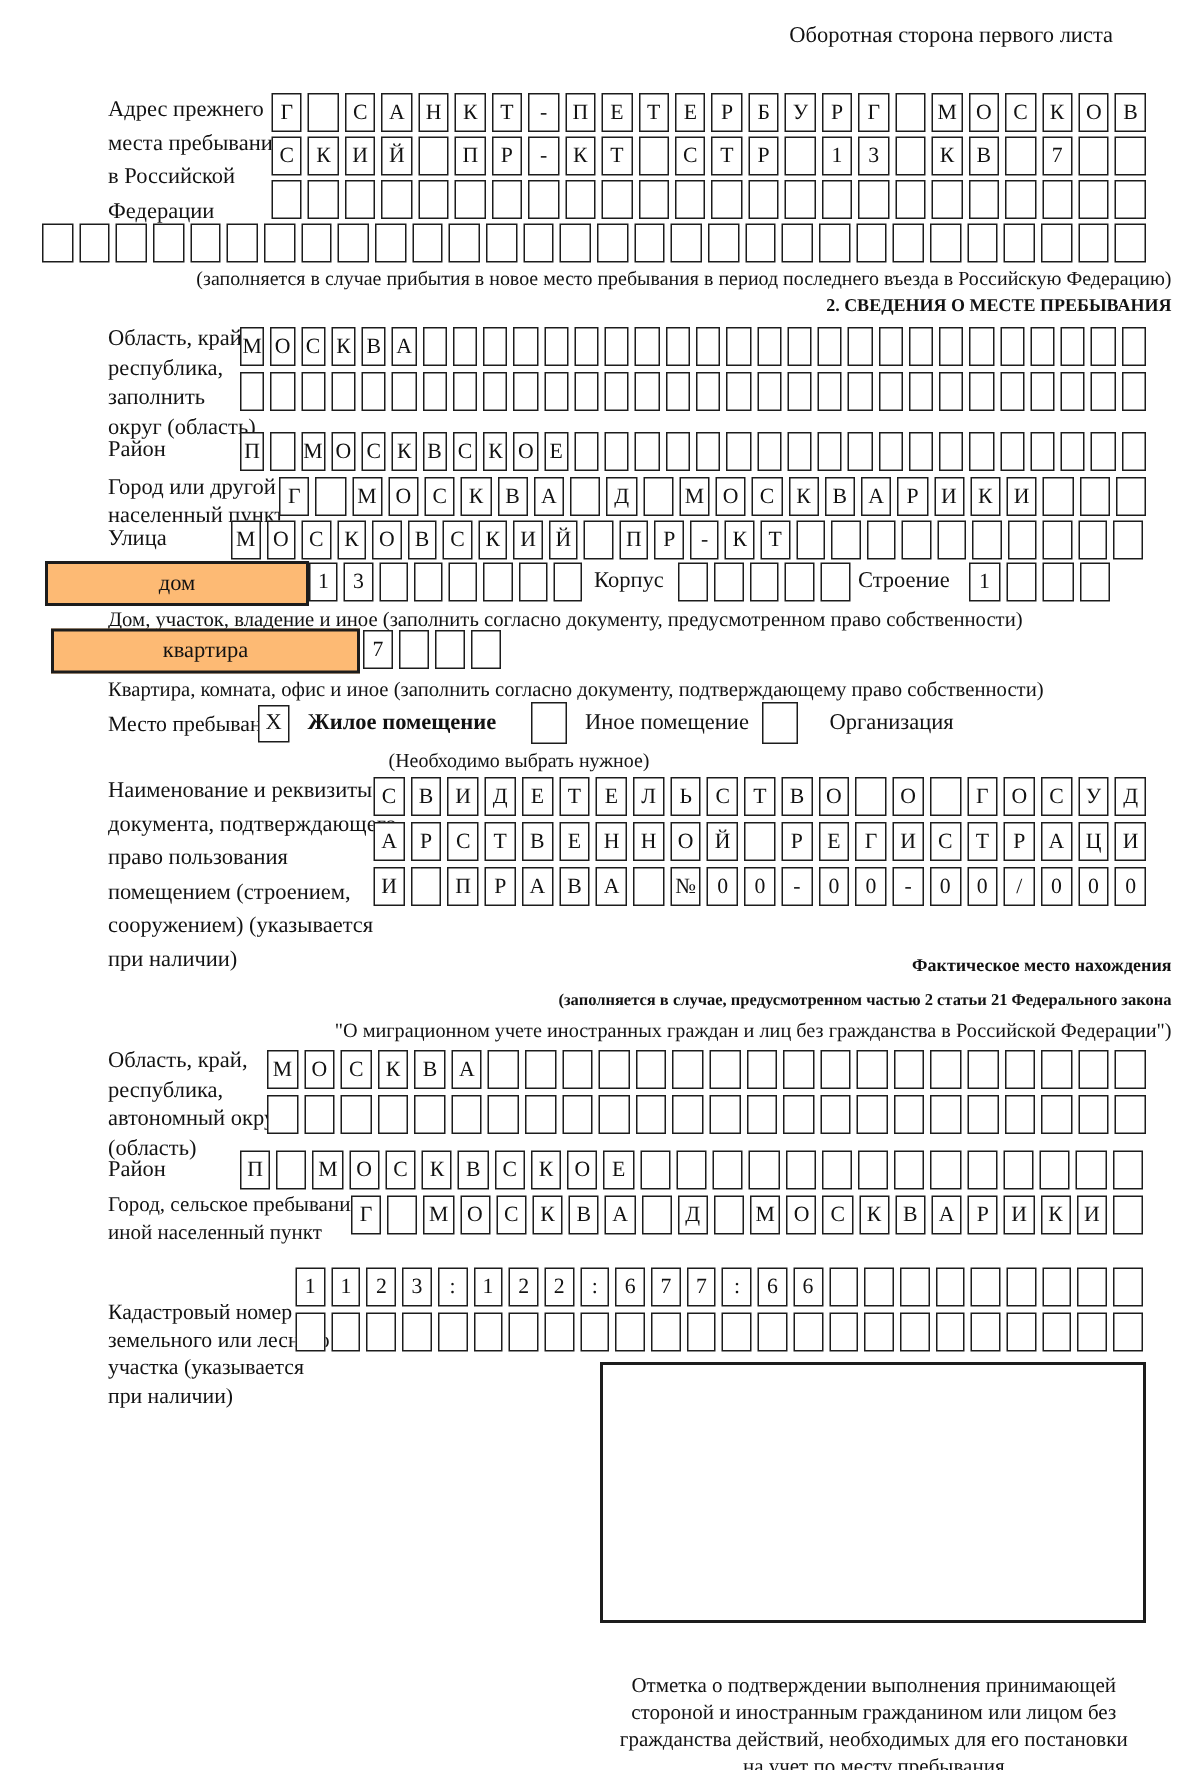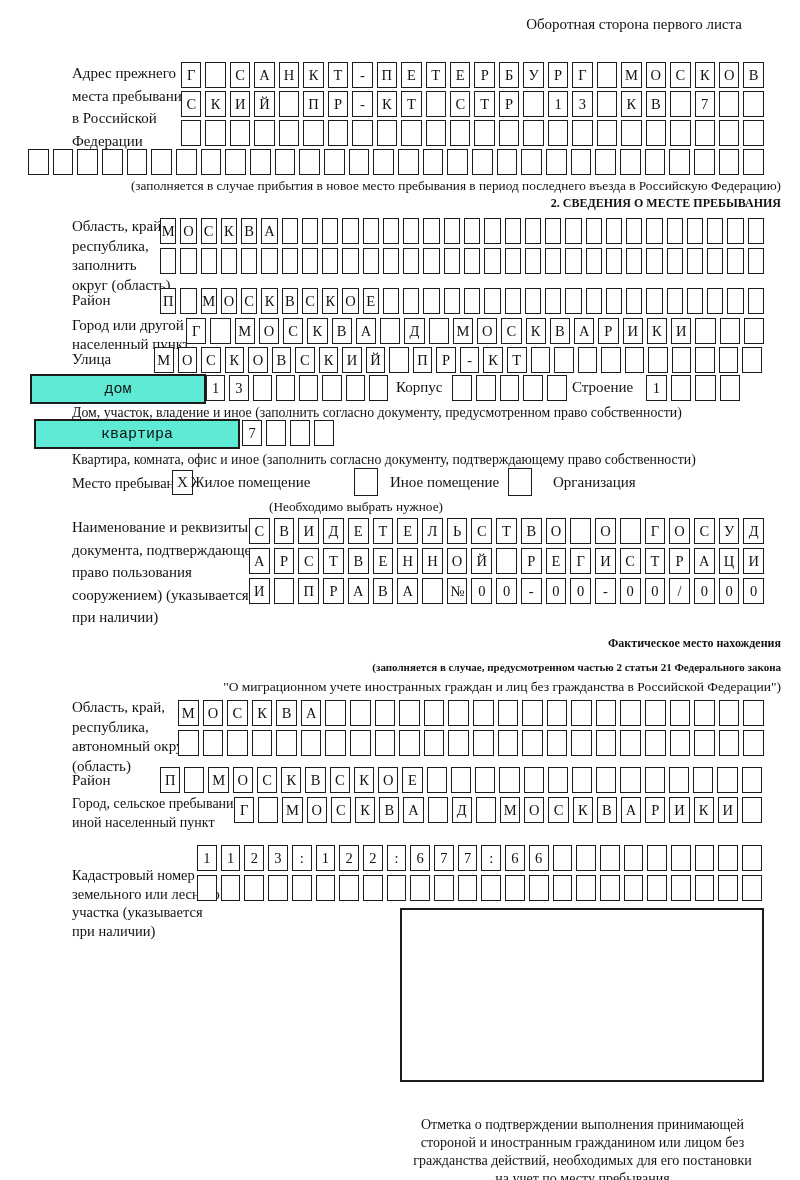--- a/index.html
+++ b/index.html
@@ -8,21 +8,21 @@
   .abs{position:absolute;}
   .lbl{position:absolute;font-size:15px;line-height:19.5px;}
   .lbl-sm{position:absolute;font-size:14px;line-height:18.5px;}
   .note{position:absolute;font-size:13.3px;line-height:17px;}
   .centered{left:0;width:781px;text-align:right;}
   .hdr{position:absolute;font-weight:bold;font-size:12px;}
   .cellrow{position:absolute;display:flex;gap:4px;}
   .cell{flex:1 1 0;height:24px;border:1.6px solid #1c1c1c;display:flex;align-items:center;
         justify-content:center;font-size:14.5px;line-height:1;background:#fff;}
   .labelbox{position:absolute;border:2px solid #1c1c1c;display:flex;align-items:center;
-        justify-content:center;font-size:15px;background:#5eead4;font-family:Liberation Mono, monospace;}
+        justify-content:center;font-size:15px;background:#fdba74;}
   .cbox{position:absolute;border:1.6px solid #1c1c1c;display:flex;align-items:center;
         justify-content:center;font-size:15px;background:#fff;}
   .bigbox{position:absolute;border:2px solid #1c1c1c;background:#fff;}
   .caption{position:absolute;text-align:center;font-size:14px;line-height:18px;}
 </style>
 </head>
 <body>
 
 <div class="page">
 
@@ -346,31 +346,32 @@
   <div class="cellrow" style="left:242px;top:420px;width:92px;">
       <div class="cell">7</div>
       <div class="cell"></div>
       <div class="cell"></div>
       <div class="cell"></div>
     </div>
   <div class="note" style="left:72px;top:451px;font-size:13.8px;">Квартира, комната, офис и иное (заполнить согласно документу, подтверждающему право собственности)</div>
 
   <div class="lbl-sm" style="left:72px;top:474px;font-size:14.5px;">Место пребывания:</div>
   <div class="cbox" style="left:172px;top:470px;width:19px;height:23px;">X</div>
-  <div class="lbl" style="left:191px;top:473px;">Жилое помещение</div>
+  <div class="lbl" style="left:205px;top:473px;font-weight:bold;">Жилое помещение</div>
   <div class="cbox" style="left:354px;top:468px;width:22px;height:26px;"></div>
   <div class="lbl" style="left:390px;top:473px;">Иное помещение</div>
   <div class="cbox" style="left:508px;top:468px;width:22px;height:26px;"></div>
   <div class="lbl" style="left:553px;top:473px;">Организация</div>
-  <div class="note" style="left:156px;top:498px;width:400px;text-align:center;">(Необходимо выбрать нужное)</div>
+  <div class="note" style="left:146px;top:498px;width:400px;text-align:center;">(Необходимо выбрать нужное)</div>
 
   <div class="lbl" style="left:72px;top:516px;line-height:22.5px;">
     <div>Наименование и реквизиты</div>
     <div>документа, подтверждающего</div>
     <div>право пользования</div>
+    <div>помещением (строением,</div>
     <div>сооружением) (указывается</div>
     <div>при наличии)</div>
   </div>
   <div class="cellrow" style="left:249px;top:518px;width:515px;">
       <div class="cell">С</div>
       <div class="cell">В</div>
       <div class="cell">И</div>
       <div class="cell">Д</div>
       <div class="cell">Е</div>
       <div class="cell">Т</div>

